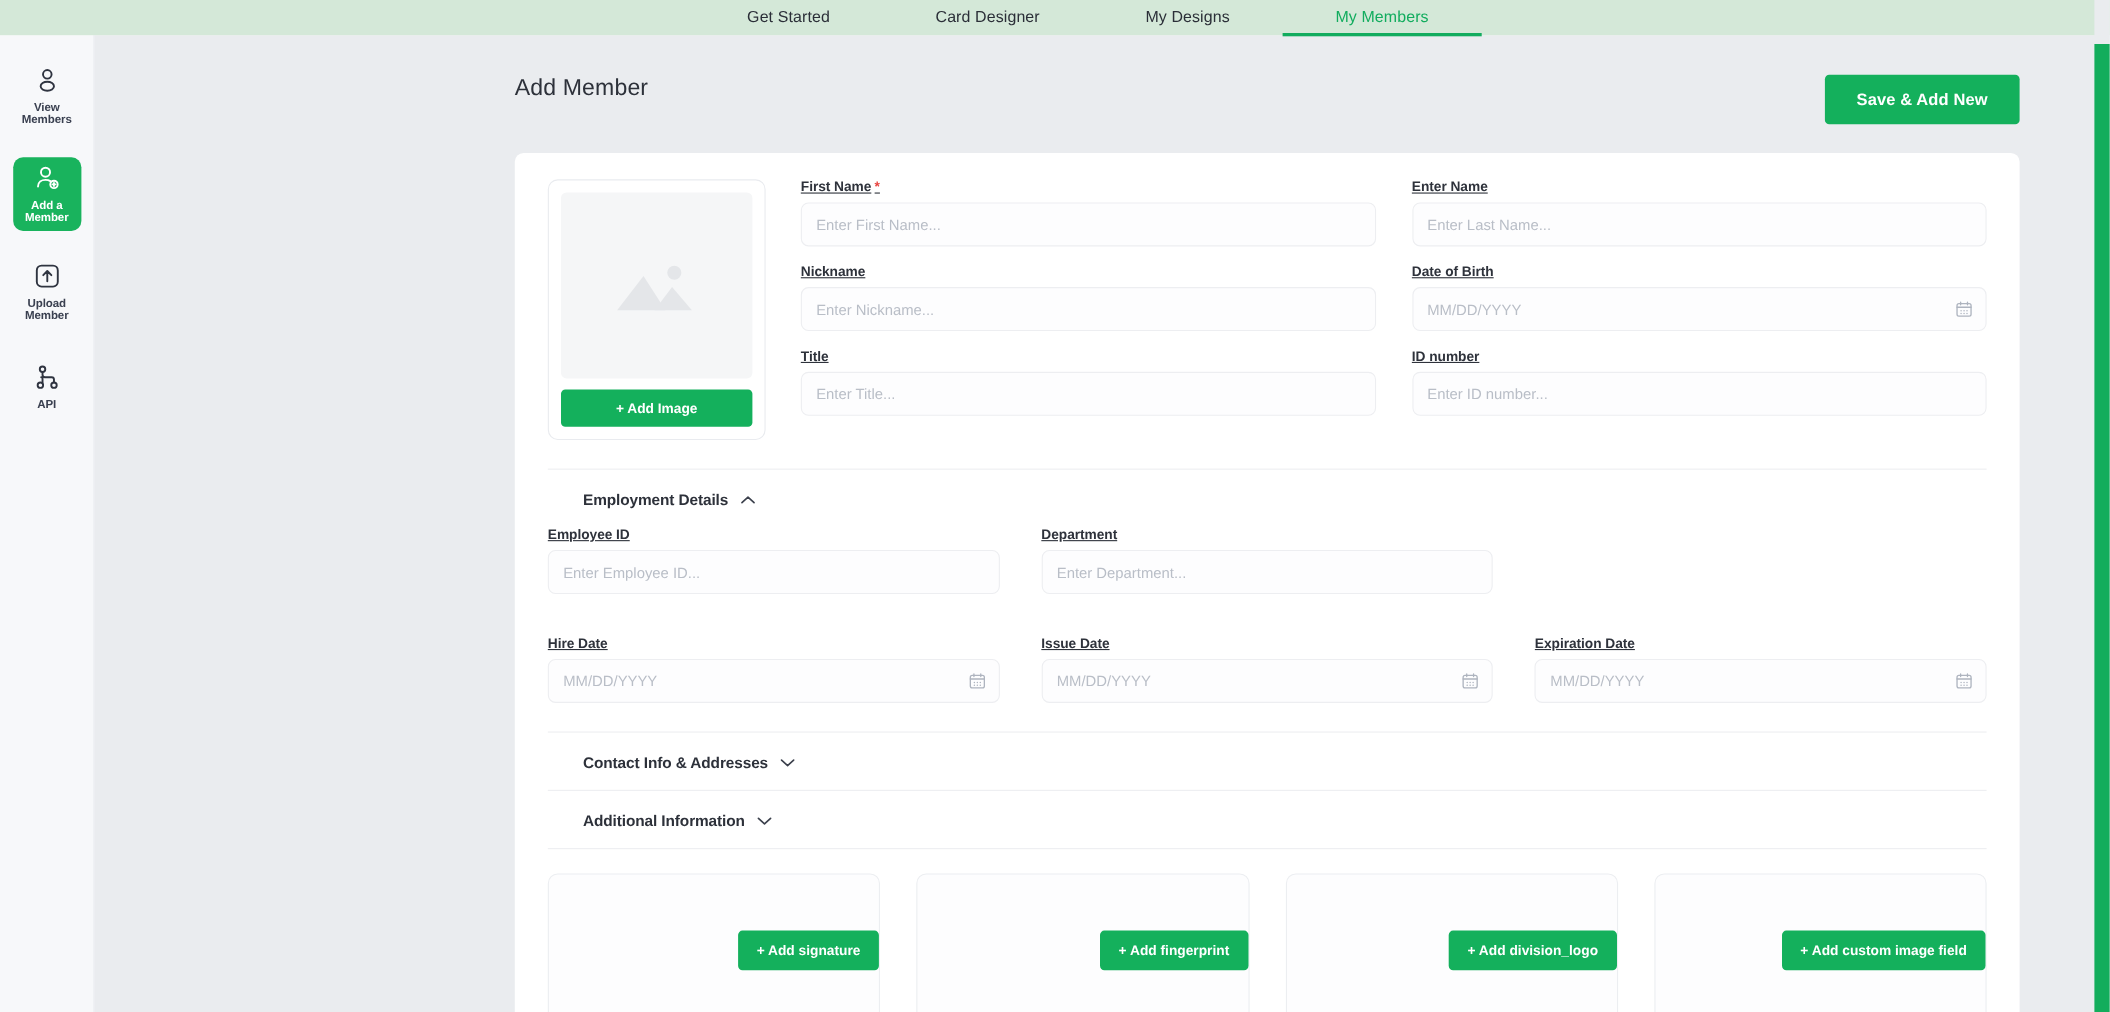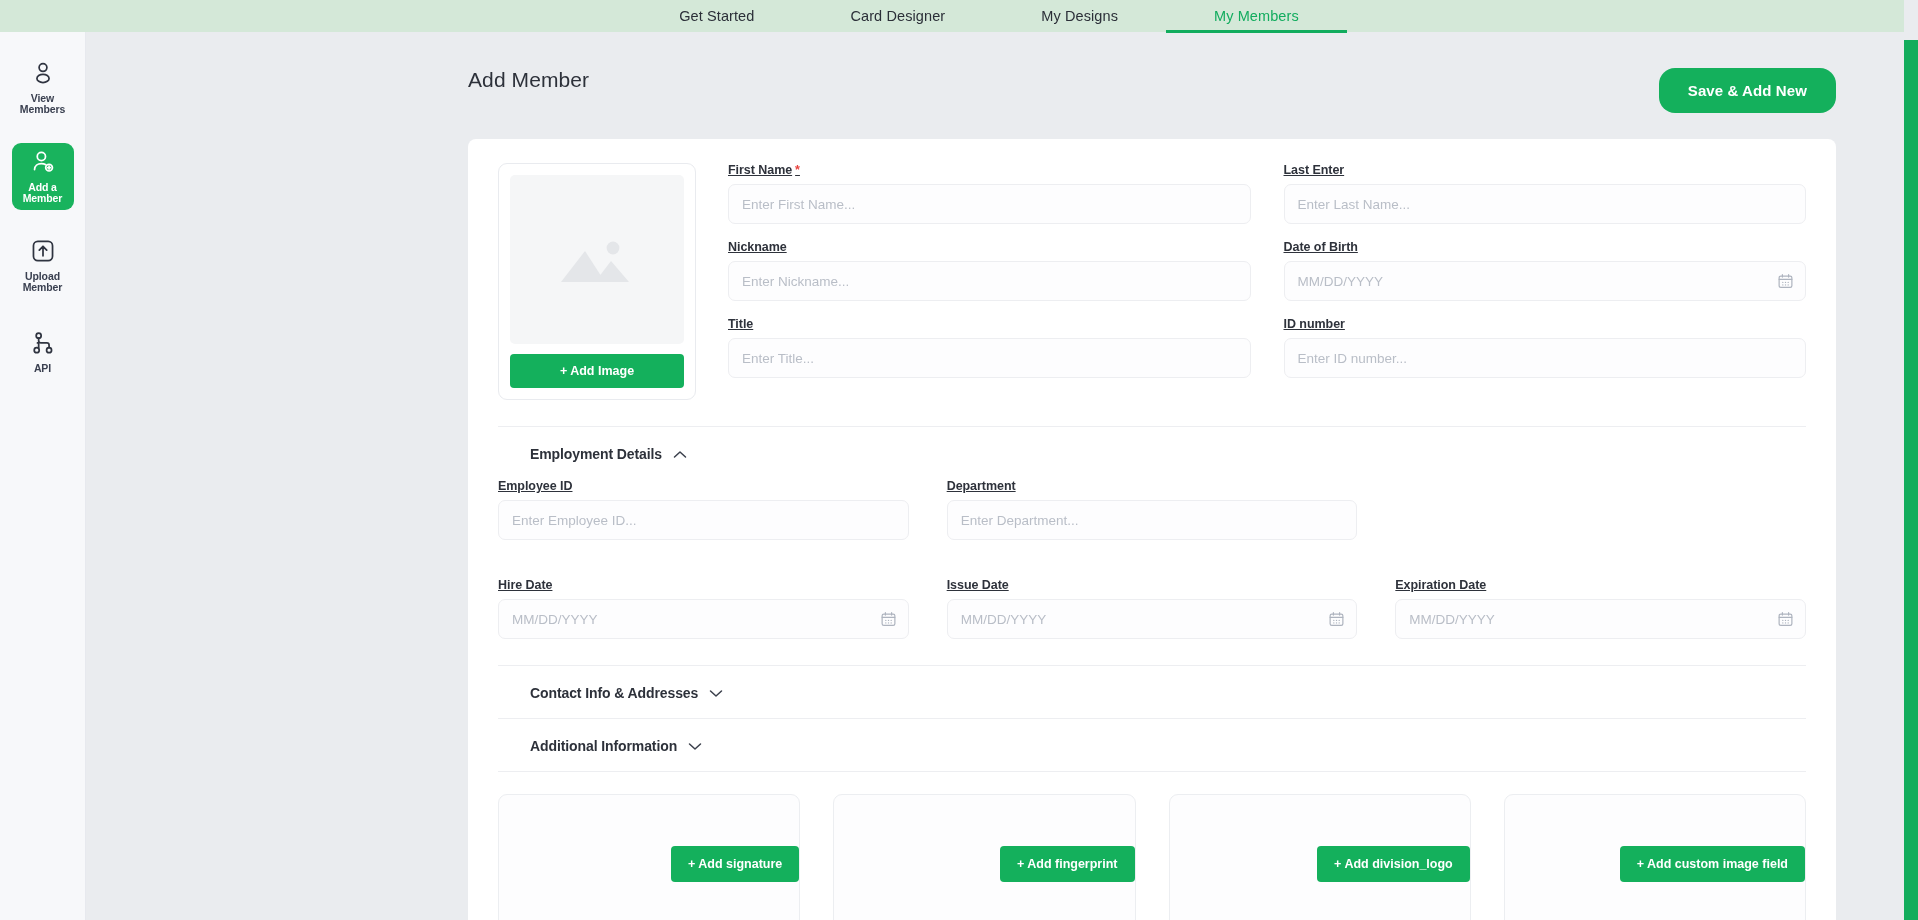--- a/index.html
+++ b/index.html
@@ -66,21 +66,21 @@
   .main-scroll { padding: 0 0 0 0; height: 100%; }
 
   .page-head {
     display: flex; align-items: flex-start; justify-content: space-between;
     padding: 36px 82px 0 382px;
   }
   .page-title { font-size: 21px; color: #2d313a; font-weight: 400; letter-spacing: .1px; }
   .primary-btn {
     background: #14b05c; color: #fff; border: none;
     font-family: inherit; font-size: 15px; font-weight: 700;
-    padding: 14px 29px; border-radius: 16px; cursor: pointer;
+    padding: 14px 29px; border-radius: 4px; cursor: pointer;
     letter-spacing: .1px; white-space: nowrap;
   }
 
   .card {
     margin: 26px 82px 0 382px;
     background: #fff;
     border-radius: 8px;
     padding: 24px 30px 30px 30px;
     min-height: 680px;
   }
@@ -263,21 +263,21 @@
               <div class="field">
                 <div class="field-label">
                   <span>First Name</span><span class="req">*</span>
                 </div>
                 <div class="input-wrap">
                   <input class="inp" type="text" placeholder="Enter First Name..." style="">
                 </div>
               </div>
 
               <div class="field">
-                <div class="field-label">Last Enter</div>
+                <div class="field-label">Enter Name</div>
                 <div class="input-wrap">
                   <input class="inp" type="text" placeholder="Enter Last Name..." style="">
                 </div>
               </div>
 
               <div class="field">
                 <div class="field-label">Nickname</div>
                 <div class="input-wrap">
                   <input class="inp" type="text" placeholder="Enter Nickname..." style="">
                 </div>

